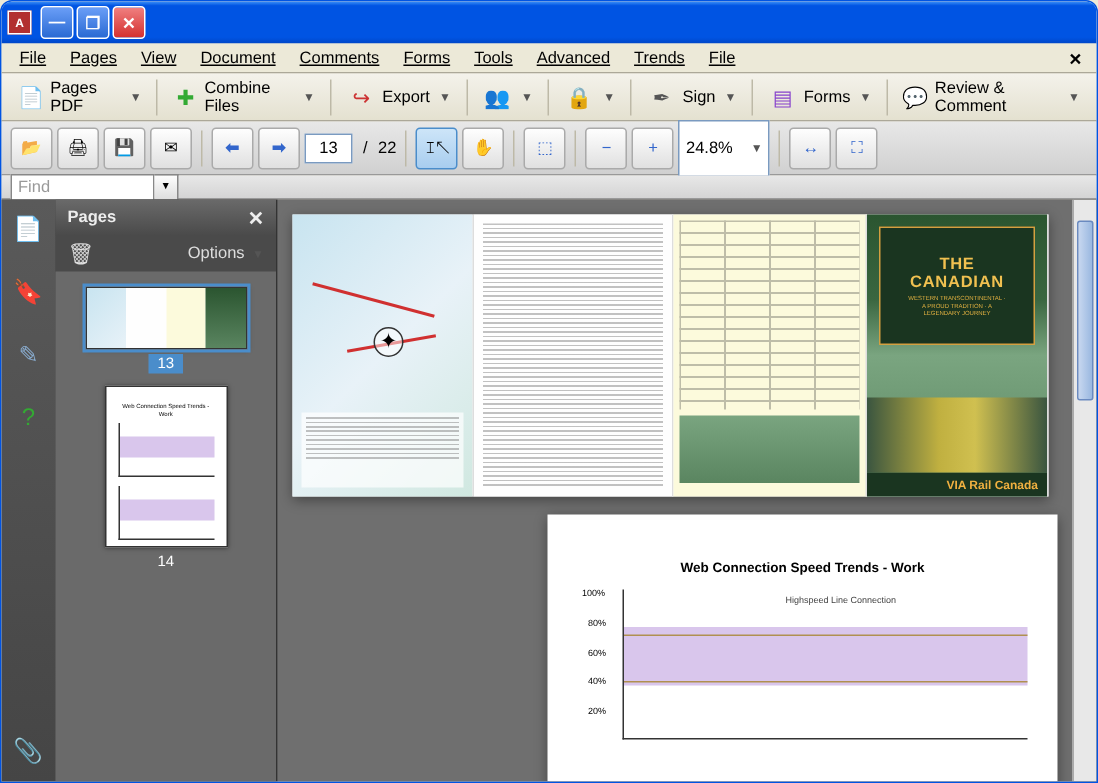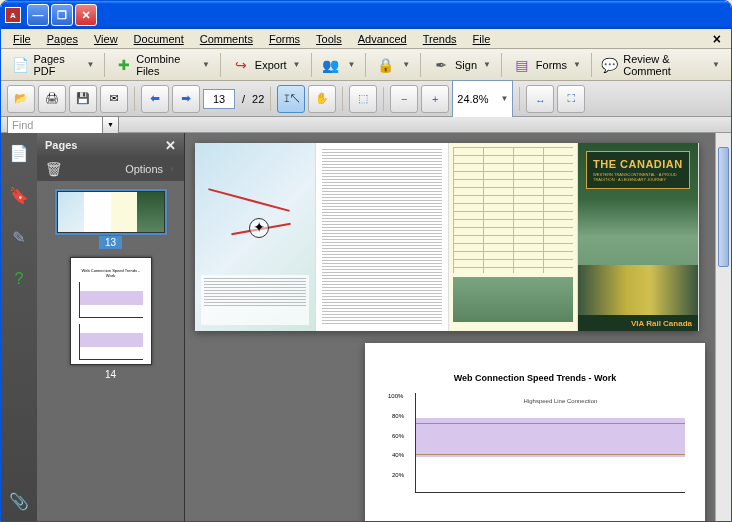--- a/index.html
+++ b/index.html
@@ -47,21 +47,21 @@
 .thumb-label.sel { background: #4a8dcb; }
 .doc-area { flex: 1; background: #6f6f6f; position: relative; overflow: hidden; }
 .page { position: absolute; background: white; box-shadow: 0 2px 8px rgba(0,0,0,.4); }
 .page1 { left: 10px; top: 10px; width: 504px; height: 188px; display: flex; }
 .brochure-panel { flex: 1; border-right: 1px solid #ddd; position: relative; overflow: hidden; }
 .brochure-panel.map { background: linear-gradient(135deg, #c8e4f0 0%, #e8f2f8 50%, #d0e8e0 100%); }
 .map-line { position: absolute; height: 2px; background: #d03030; }
 .brochure-panel.text { padding: 6px; font-size: 4px; line-height: 1.3; color: #333; background: #fefefe; }
 .tiny-text { height: 100%; background: repeating-linear-gradient(to bottom, #666 0px, #666 1px, transparent 1px, transparent 3px); opacity: .4; }
 .brochure-panel.cover { background: linear-gradient(to bottom, #2b5530 0%, #3a6640 30%, #7aa580 50%, #5a8560 100%); display: flex; flex-direction: column; }
-.cover-title-box { margin: 8px; padding: 6px; background: #1a3520; border: 1px solid #d4a040; color: #f0c050; font-size: 9px; font-weight: bold; letter-spacing: 0.5px; }
+.cover-title-box { margin: 8px; padding: 18px; background: #1a3520; border: 1px solid #d4a040; color: #f0c050; text-align: center; font-size: 9px; font-weight: bold; letter-spacing: 0.5px; }
 .cover-sub { font-size: 4px; color: #e0b040; margin-top: 2px; letter-spacing: 0; font-weight: normal; }
 .cover-train { margin-top: auto; height: 50px; background: linear-gradient(to right, #3a5540 0%, #c0b040 40%, #d0c050 60%, #3a5540 100%); position: relative; }
 .cover-bottom { height: 16px; background: #1a3520; color: #f0b040; font-size: 5px; display: flex; align-items: center; justify-content: flex-end; padding: 0 6px; }
 .via-logo { font-weight: bold; font-size: 8px; color: #f0b040; }
 .brochure-panel.contents { background: #fcfadc; padding: 4px; }
 .page2 { left: 180px; top: 210px; width: 340px; height: 260px; padding: 30px 20px; }
 .chart-title { text-align: center; font-size: 9px; font-weight: bold; margin-bottom: 10px; }
 .chart-area { height: 100px; border-left: 1px solid #333; border-bottom: 1px solid #333; position: relative; margin-left: 30px; }
 .chart-band { position: absolute; left: 0; right: 0; top: 25%; height: 40%; background: #c0a0e0; opacity: .6; }
 .chart-line { position: absolute; left: 0; right: 0; height: 1px; background: #b09050; }

